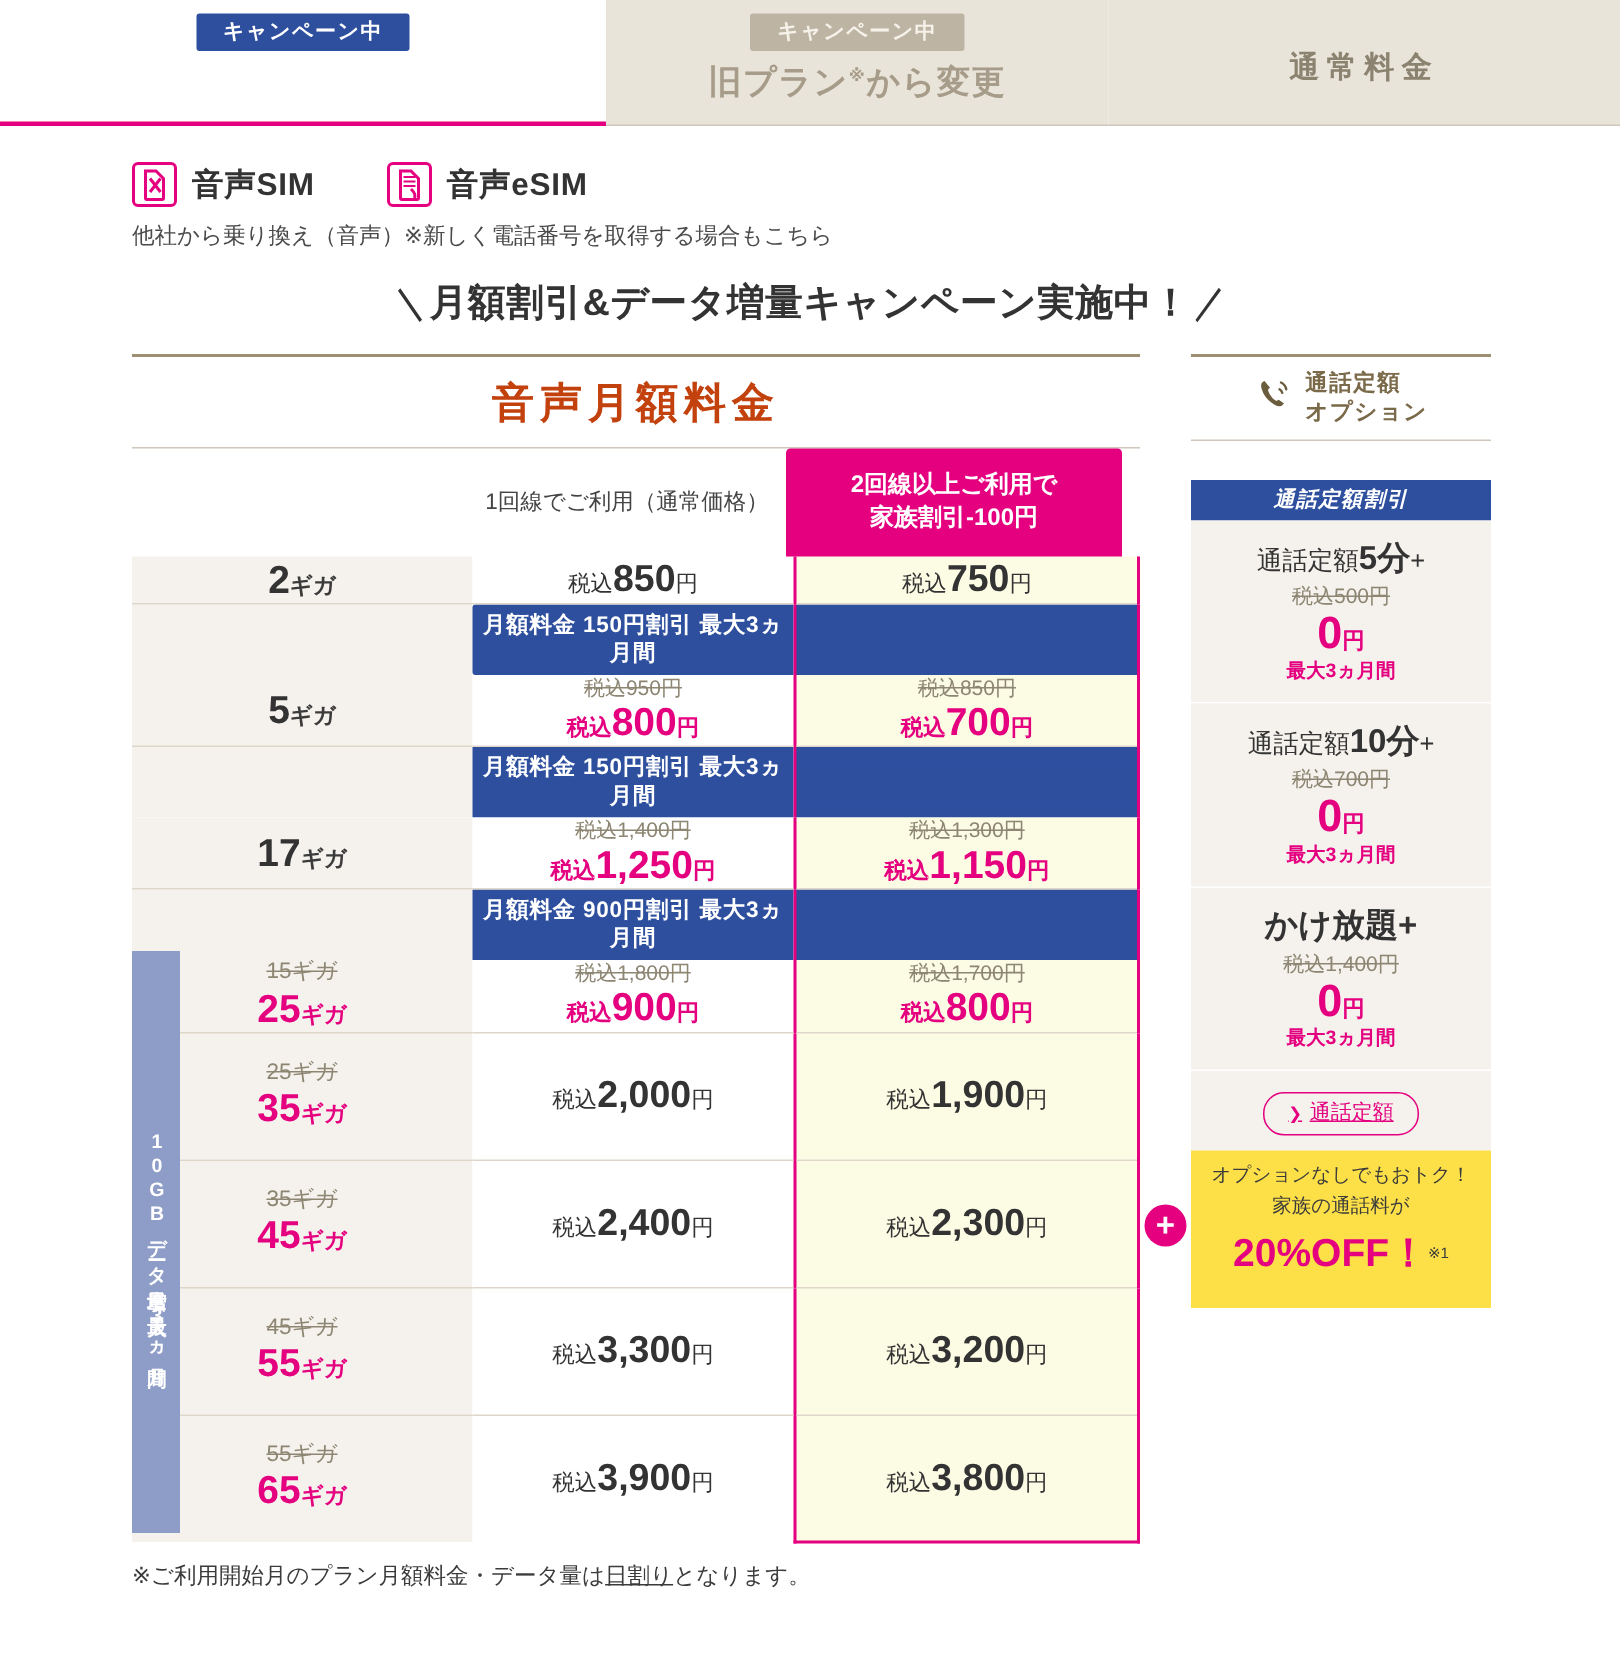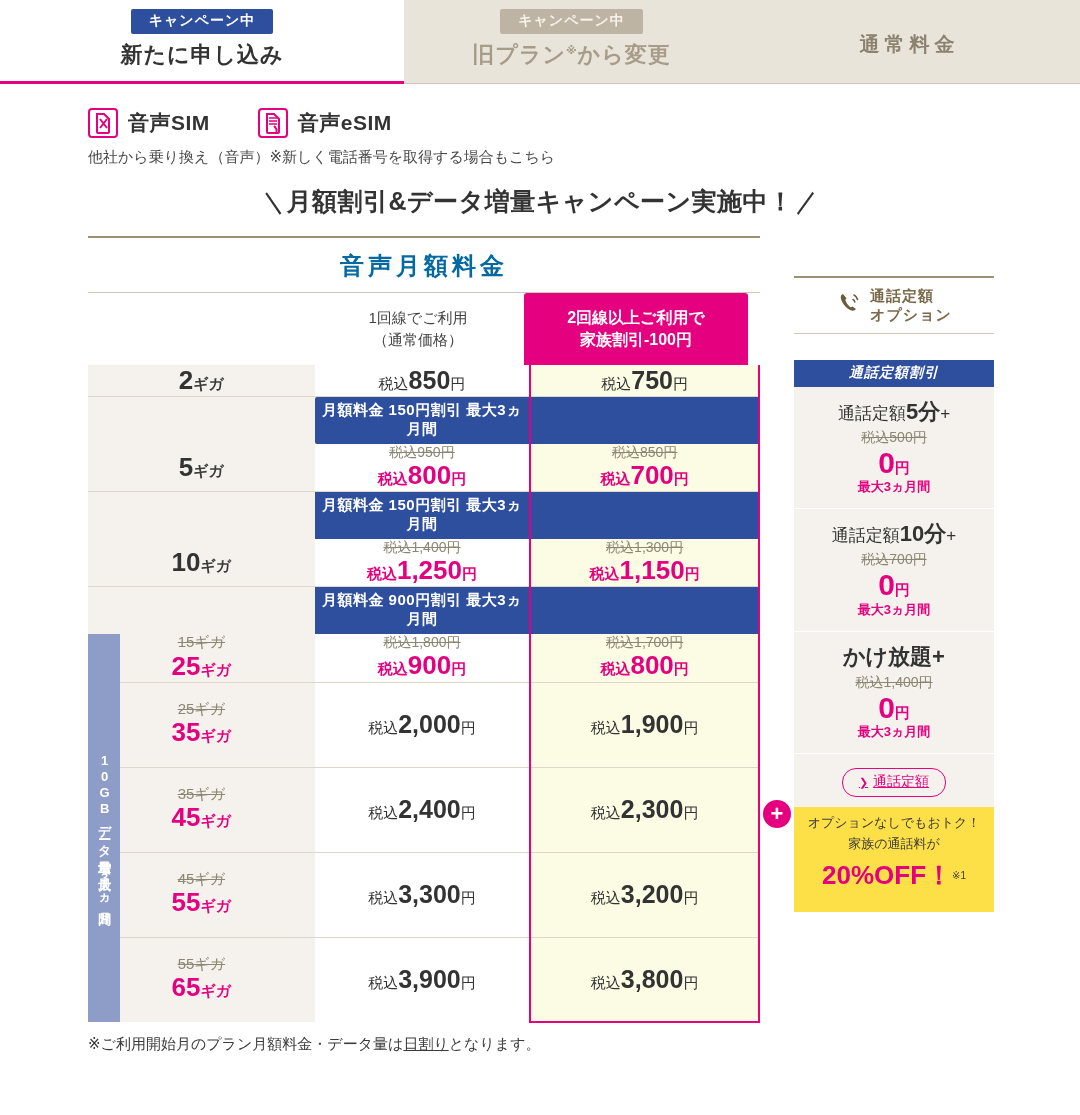--- a/index.html
+++ b/index.html
@@ -58,38 +58,38 @@
   .main{display:flex;margin:18px 0 0 0;padding:0 0 0 88px;box-sizing:border-box;}
   .left{width:672px;}
   .plus{
     width:34px;display:flex;align-items:center;justify-content:center;
   }
   .plus-circle{
     width:28px;height:28px;border-radius:50%;background:#e4007f;color:#fff;
     font-size:22px;font-weight:bold;display:flex;align-items:center;justify-content:center;
     line-height:1;margin-top:370px;
   }
-  .right{width:200px;margin-top:40px;}
+  .right{width:200px;}
 
   .sec-title{
     border-top:2px solid #9c8f72;border-bottom:1px solid #cfc8ba;
-    text-align:center;font-size:24px;font-weight:bold;color:#0369a1;
+    text-align:center;font-size:28px;font-weight:bold;color:#c2410c;
     letter-spacing:4px;padding:12px 0 10px;
   }
   .right .sec-title{
     display:flex;align-items:center;justify-content:center;gap:8px;
     font-size:15px;letter-spacing:1px;line-height:1.25;padding:9px 0 8px;color:#7a6a4a;
   }
   .right .sec-title .txt{text-align:left;}
 
   
   .colhead{display:flex;height:72px;}
   .ch-blank{width:224px;}
   .ch1{
-    width:212px;display:flex;flex-direction:column;align-items:center;justify-content:center;
+    width:212px;display:flex;flex-direction:row;align-items:center;justify-content:center;
     font-size:15px;color:#444;line-height:1.45;
   }
   .ch2{
     width:224px;background:#e4007f;color:#fff;font-weight:bold;font-size:16px;
     display:flex;flex-direction:column;align-items:center;justify-content:center;
     line-height:1.4;border-radius:3px 3px 0 0;
   }
 
   
   table.pt{border-collapse:collapse;width:672px;}
@@ -155,21 +155,20 @@
   .footnote u{text-decoration:underline;}
   .spacer-strip{height:26px;}
 </style>
 </head>
 <body>
 
 <div class="tabs">
 
   <div class="tab tab-active">
     <span class="badge">キャンペーン中</span>
-    <span class="tab-title">新たに申し込み</span>
   </div>
 
   <div class="tab tab-inactive tab2">
     <span class="badge badge-muted">キャンペーン中</span>
     <span class="tab-title tab-title-muted"><span>旧プラン</span><span class="sup">※</span><span>から変更</span></span>
   </div>
 
   <div class="tab tab-inactive tab3">
     <span class="tab-title">通常料金</span>
   </div>
@@ -260,21 +259,21 @@
         <td class="c-a" style="border-bottom:none;padding:0">
           <div class="ribbon-inner">月額料金 150円割引 最大3ヵ月間</div>
         </td>
         <td class="c-b" style="border-bottom:none;padding:0;background:#2d4f9e">
           <div class="ribbon-inner">&nbsp;</div>
         </td>
       </tr>
 
       <tr>
         <td class="c-gb cellpad">
-          <span class="gb-main">10</span><span class="gb-unit">ギガ</span>
+          <span class="gb-main">17</span><span class="gb-unit">ギガ</span>
         </td>
         <td class="c-a cellpad">
           <span class="price-old">税込1,400円</span>
           <span class="price-new"><span>税込</span><b>1,250</b><span>円</span></span>
         </td>
         <td class="c-b cellpad">
           <span class="price-old">税込1,300円</span>
           <span class="price-new"><span>税込</span><b>1,150</b><span>円</span></span>
         </td>
       </tr>

